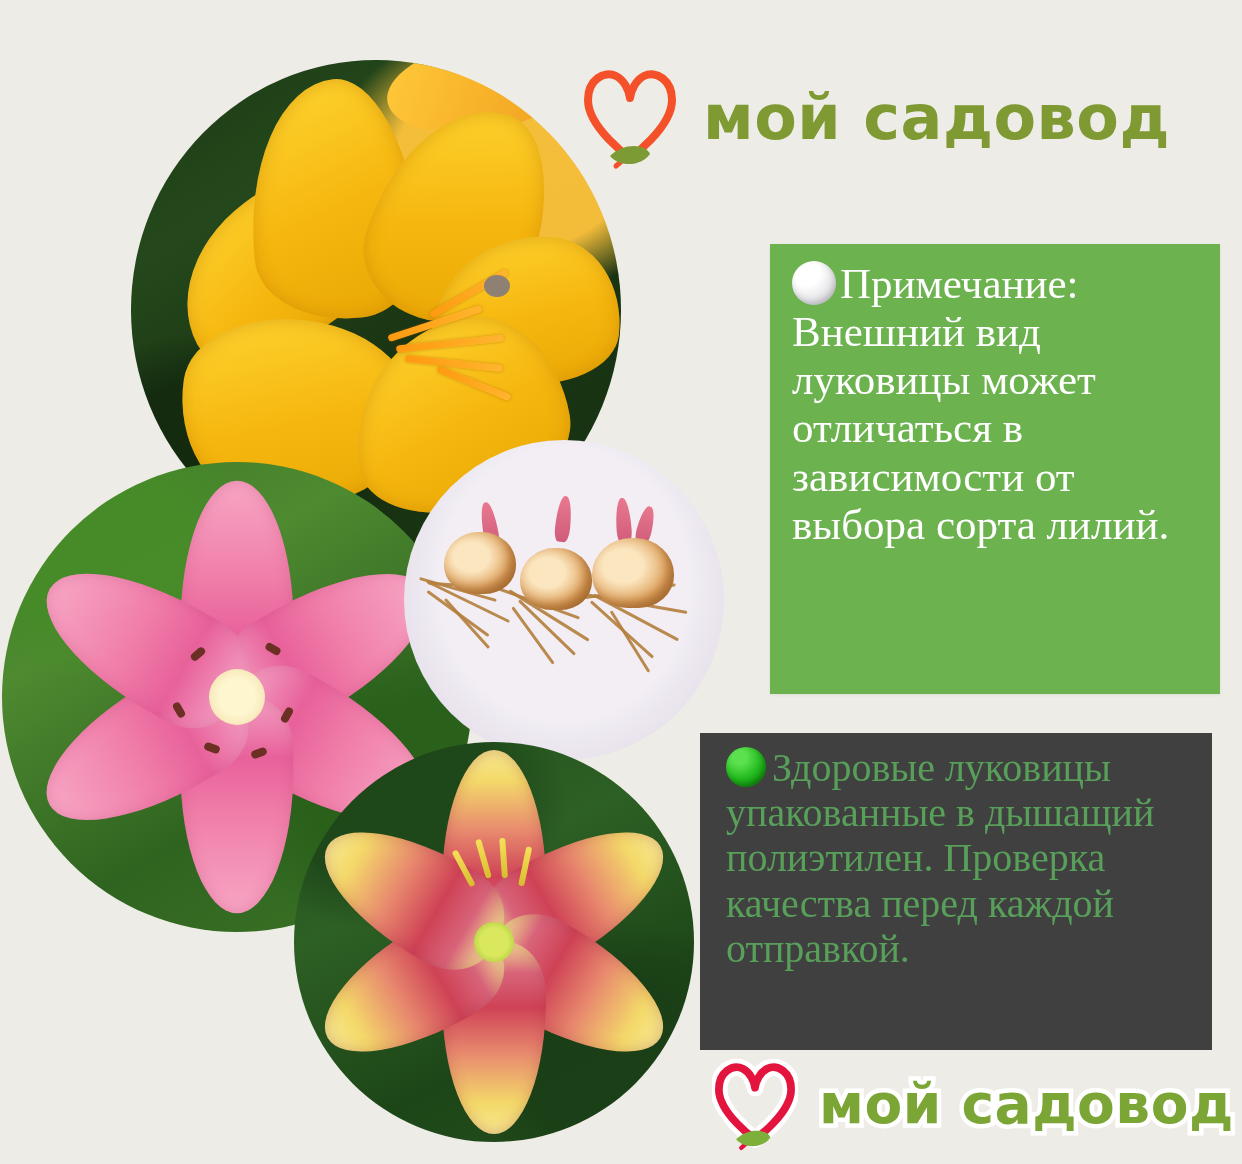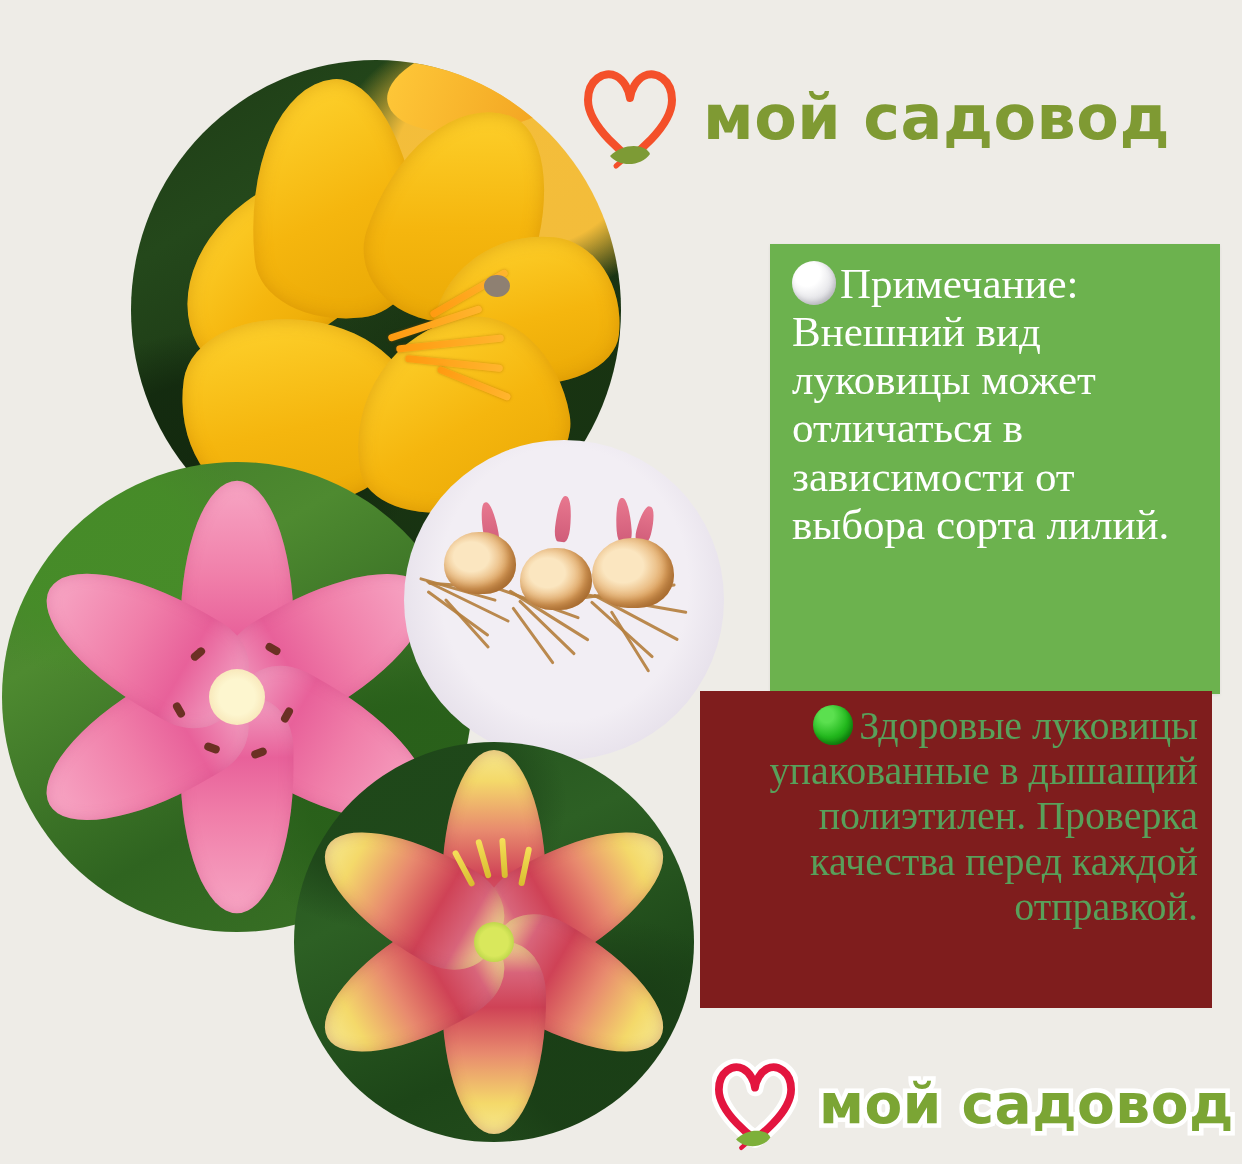--- a/index.html
+++ b/index.html
@@ -119,23 +119,22 @@
   }
   .bullet-white{
     display:inline-block;width:44px;height:44px;border-radius:50%;
     background:radial-gradient(circle at 34% 28%, #ffffff 0 30%, #e9e9ec 58%, #c9c9cf 100%);
     vertical-align:-7px;margin-right:4px;
     box-shadow:inset -2px -3px 5px rgba(120,120,130,.35);
   }
 
   
   #quality-box{
-    position:absolute;left:700px;top:691px;width:512px;height:317px;
-    background:#7f1d1d;
-    text-align:right;
+    position:absolute;left:700px;top:733px;width:512px;height:317px;
+    background:#404040;
   }
   #quality-box .quality-text{
     margin:0;padding:12px 14px 0 26px;
     color:#58a05a;
     font-size:40px;line-height:1.13;
     font-family:"Liberation Serif", serif;
   }
   .bullet-green{
     display:inline-block;width:40px;height:40px;border-radius:50%;
     background:radial-gradient(circle at 34% 26%, #5be04f 0 18%, #22b81d 55%, #0c7a0a 100%);

